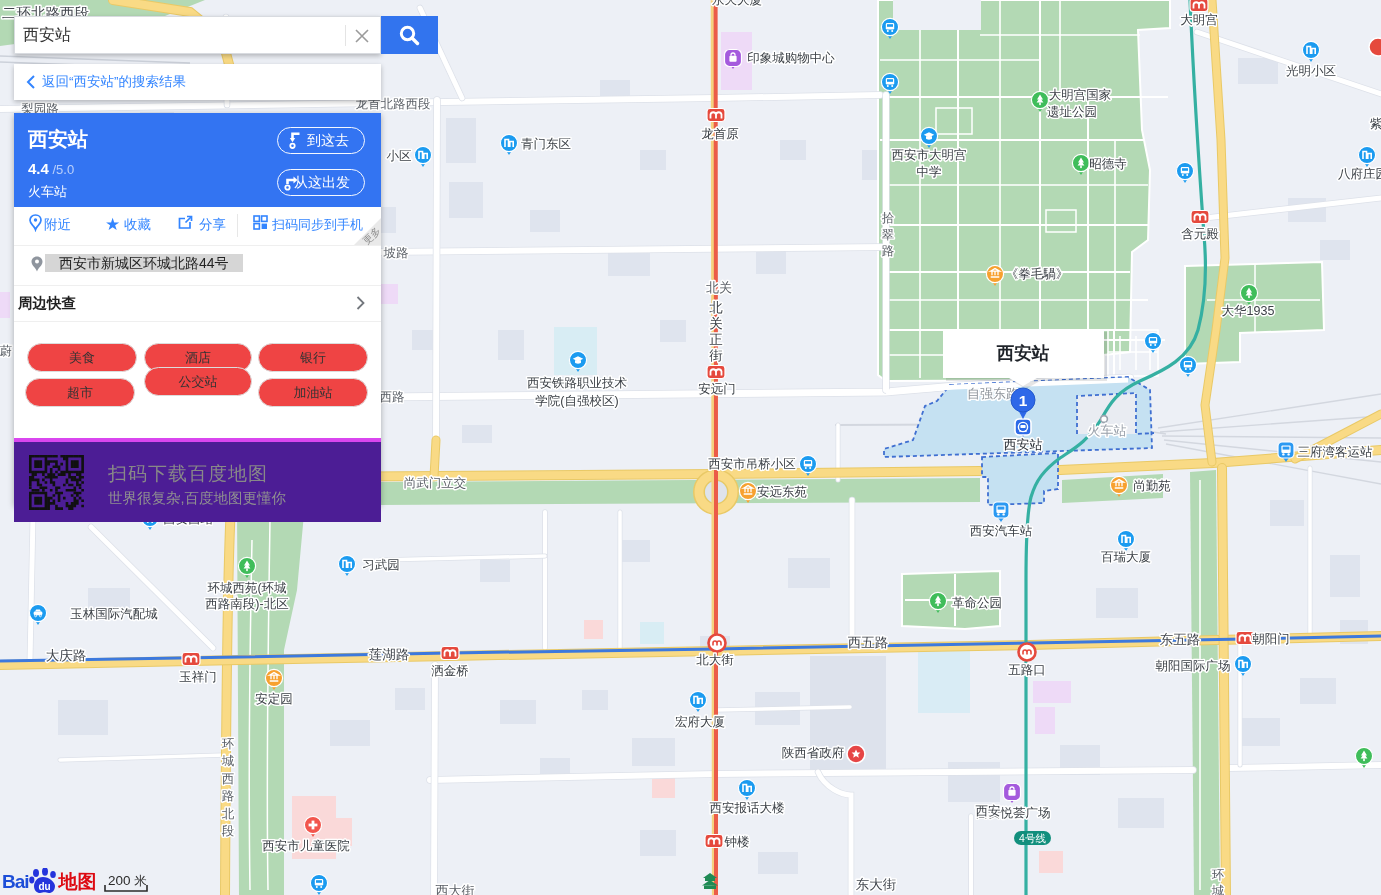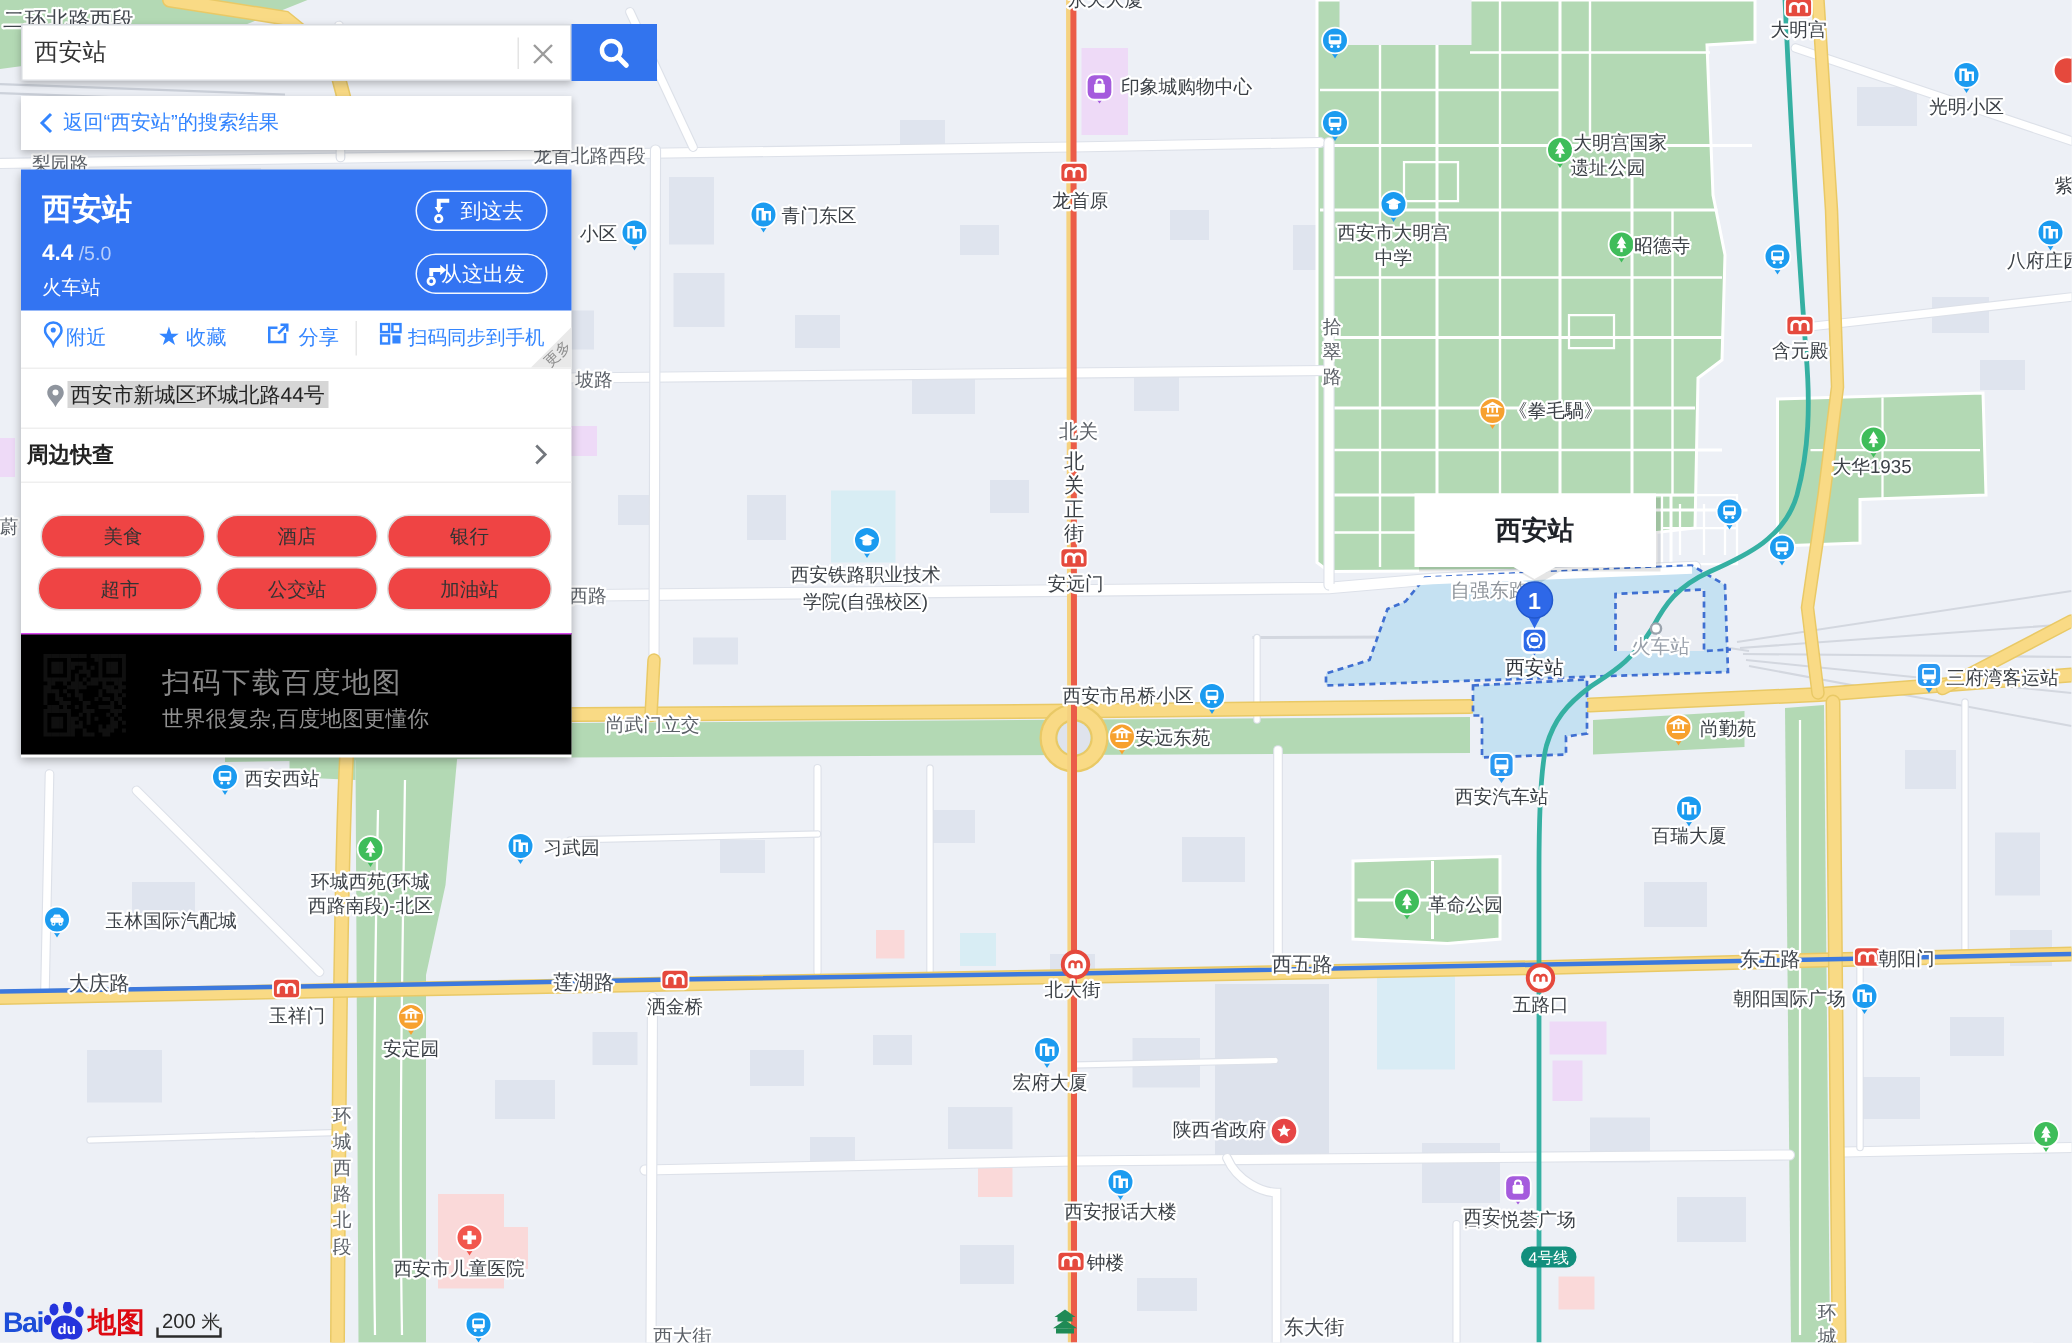--- a/index.html
+++ b/index.html
@@ -507,37 +507,37 @@
         </svg>
     <div style="position:absolute;left:258px;top:9px;font-size:13px;color:#3385ff">扫码同步到手机</div>
     <div style="position:absolute;right:0;bottom:0;width:0;height:0;border-left:27px solid transparent;border-bottom:27px solid #e9e9e9"></div>
     <div style="position:absolute;right:-1px;bottom:2px;font-size:10px;color:#8f8f8f;transform:rotate(-43deg)">更多</div>
   </div>
   <div style="position:absolute;left:0;top:132px;width:100%;height:40px;border-bottom:1px solid #efefef">
     <svg style="position:absolute;left:17px;top:11px" width="12" height="16" viewBox="0 0 12 16">
           <path d="M6,0.5 C2.7,0.5 0.5,3 0.5,5.8 C0.5,9.5 4.5,11.5 6,15.5 C7.5,11.5 11.5,9.5 11.5,5.8 C11.5,3 9.3,0.5 6,0.5 Z" fill="#8f959e"></path>
           <circle cx="6" cy="5.6" r="2" fill="#ffffff"></circle>
         </svg>
-    <div style="position:absolute;left:31px;top:10px;font-size:14px;color:#222"><span style="background:#d6d6d6;padding:1px 2px">西安市新城区环城北路44号</span></div>
+    <div style="position:absolute;left:31px;top:10px;font-size:14px;color:#222"><span style="background:#d6d6d6;padding:1px 14px">西安市新城区环城北路44号</span></div>
   </div>
   <div style="position:absolute;left:0;top:172px;width:100%;height:36px;border-bottom:1px solid #efefef">
     <div style="position:absolute;left:4px;top:9px;font-size:14.5px;color:#222;font-weight:bold">周边快查</div>
     <svg style="position:absolute;left:342px;top:11px" width="9" height="14">
           <path d="M1.5,1 L7.5,7 L1.5,13" stroke="#73777d" stroke-width="1.8" fill="none"></path>
         </svg>
   </div>
   <div style="position:absolute;left:0;top:208px;width:100%;height:104px">
     <div class="pl" style="left:13px;top:22px;width:108px">美食</div>
     <div class="pl" style="left:130px;top:22px;width:106px">酒店</div>
     <div class="pl" style="left:244px;top:22px;width:108px">银行</div>
     <div class="pl" style="left:11px;top:57px;width:108px">超市</div>
-    <div class="pl" style="left:130px;top:57px;width:106px">公交站</div>
+    <div class="pl" style="left:130px;top:46px;width:106px">公交站</div>
     <div class="pl" style="left:244px;top:57px;width:108px">加油站</div>
   </div>
-  <div style="position:absolute;left:0;top:309px;width:100%;height:80px;background:#000000;border-top:1px solid #d946ef">
+  <div style="position:absolute;left:0;top:325px;width:100%;height:80px;background:#4c1d95;border-top:4px solid #d946ef">
     <svg style="position:absolute;left:0;top:0" width="367" height="80">
           <path d="M16.0 16.0h2.34v2.34h-2.34zM18.3 16.0h2.34v2.34h-2.34zM20.7 16.0h2.34v2.34h-2.34zM23.0 16.0h2.34v2.34h-2.34zM25.4 16.0h2.34v2.34h-2.34zM27.7 16.0h2.34v2.34h-2.34zM30.0 16.0h2.34v2.34h-2.34zM32.4 16.0h2.34v2.34h-2.34zM34.7 16.0h2.34v2.34h-2.34zM37.1 16.0h2.34v2.34h-2.34zM39.4 16.0h2.34v2.34h-2.34zM44.1 16.0h2.34v2.34h-2.34zM46.4 16.0h2.34v2.34h-2.34zM48.8 16.0h2.34v2.34h-2.34zM51.1 16.0h2.34v2.34h-2.34zM53.4 16.0h2.34v2.34h-2.34zM55.8 16.0h2.34v2.34h-2.34zM58.1 16.0h2.34v2.34h-2.34zM60.5 16.0h2.34v2.34h-2.34zM62.8 16.0h2.34v2.34h-2.34zM16.0 18.3h2.34v2.34h-2.34zM30.0 18.3h2.34v2.34h-2.34zM46.4 18.3h2.34v2.34h-2.34zM48.8 18.3h2.34v2.34h-2.34zM62.8 18.3h2.34v2.34h-2.34zM16.0 20.7h2.34v2.34h-2.34zM20.7 20.7h2.34v2.34h-2.34zM23.0 20.7h2.34v2.34h-2.34zM25.4 20.7h2.34v2.34h-2.34zM30.0 20.7h2.34v2.34h-2.34zM32.4 20.7h2.34v2.34h-2.34zM34.7 20.7h2.34v2.34h-2.34zM37.1 20.7h2.34v2.34h-2.34zM39.4 20.7h2.34v2.34h-2.34zM48.8 20.7h2.34v2.34h-2.34zM53.4 20.7h2.34v2.34h-2.34zM55.8 20.7h2.34v2.34h-2.34zM58.1 20.7h2.34v2.34h-2.34zM62.8 20.7h2.34v2.34h-2.34zM16.0 23.0h2.34v2.34h-2.34zM20.7 23.0h2.34v2.34h-2.34zM23.0 23.0h2.34v2.34h-2.34zM25.4 23.0h2.34v2.34h-2.34zM30.0 23.0h2.34v2.34h-2.34zM32.4 23.0h2.34v2.34h-2.34zM39.4 23.0h2.34v2.34h-2.34zM44.1 23.0h2.34v2.34h-2.34zM48.8 23.0h2.34v2.34h-2.34zM53.4 23.0h2.34v2.34h-2.34zM55.8 23.0h2.34v2.34h-2.34zM58.1 23.0h2.34v2.34h-2.34zM62.8 23.0h2.34v2.34h-2.34zM16.0 25.4h2.34v2.34h-2.34zM20.7 25.4h2.34v2.34h-2.34zM23.0 25.4h2.34v2.34h-2.34zM25.4 25.4h2.34v2.34h-2.34zM30.0 25.4h2.34v2.34h-2.34zM37.1 25.4h2.34v2.34h-2.34zM39.4 25.4h2.34v2.34h-2.34zM41.7 25.4h2.34v2.34h-2.34zM48.8 25.4h2.34v2.34h-2.34zM53.4 25.4h2.34v2.34h-2.34zM55.8 25.4h2.34v2.34h-2.34zM58.1 25.4h2.34v2.34h-2.34zM62.8 25.4h2.34v2.34h-2.34zM16.0 27.7h2.34v2.34h-2.34zM30.0 27.7h2.34v2.34h-2.34zM34.7 27.7h2.34v2.34h-2.34zM41.7 27.7h2.34v2.34h-2.34zM48.8 27.7h2.34v2.34h-2.34zM62.8 27.7h2.34v2.34h-2.34zM16.0 30.0h2.34v2.34h-2.34zM18.3 30.0h2.34v2.34h-2.34zM20.7 30.0h2.34v2.34h-2.34zM23.0 30.0h2.34v2.34h-2.34zM25.4 30.0h2.34v2.34h-2.34zM27.7 30.0h2.34v2.34h-2.34zM30.0 30.0h2.34v2.34h-2.34zM34.7 30.0h2.34v2.34h-2.34zM39.4 30.0h2.34v2.34h-2.34zM44.1 30.0h2.34v2.34h-2.34zM46.4 30.0h2.34v2.34h-2.34zM48.8 30.0h2.34v2.34h-2.34zM51.1 30.0h2.34v2.34h-2.34zM53.4 30.0h2.34v2.34h-2.34zM55.8 30.0h2.34v2.34h-2.34zM58.1 30.0h2.34v2.34h-2.34zM60.5 30.0h2.34v2.34h-2.34zM62.8 30.0h2.34v2.34h-2.34zM18.3 32.4h2.34v2.34h-2.34zM20.7 32.4h2.34v2.34h-2.34zM27.7 32.4h2.34v2.34h-2.34zM32.4 32.4h2.34v2.34h-2.34zM34.7 32.4h2.34v2.34h-2.34zM37.1 32.4h2.34v2.34h-2.34zM41.7 32.4h2.34v2.34h-2.34zM44.1 32.4h2.34v2.34h-2.34zM46.4 32.4h2.34v2.34h-2.34zM51.1 32.4h2.34v2.34h-2.34zM58.1 32.4h2.34v2.34h-2.34zM60.5 32.4h2.34v2.34h-2.34zM16.0 34.7h2.34v2.34h-2.34zM18.3 34.7h2.34v2.34h-2.34zM30.0 34.7h2.34v2.34h-2.34zM32.4 34.7h2.34v2.34h-2.34zM34.7 34.7h2.34v2.34h-2.34zM37.1 34.7h2.34v2.34h-2.34zM39.4 34.7h2.34v2.34h-2.34zM51.1 34.7h2.34v2.34h-2.34zM53.4 34.7h2.34v2.34h-2.34zM55.8 34.7h2.34v2.34h-2.34zM60.5 34.7h2.34v2.34h-2.34zM62.8 34.7h2.34v2.34h-2.34zM16.0 37.1h2.34v2.34h-2.34zM18.3 37.1h2.34v2.34h-2.34zM20.7 37.1h2.34v2.34h-2.34zM23.0 37.1h2.34v2.34h-2.34zM27.7 37.1h2.34v2.34h-2.34zM34.7 37.1h2.34v2.34h-2.34zM48.8 37.1h2.34v2.34h-2.34zM53.4 37.1h2.34v2.34h-2.34zM55.8 37.1h2.34v2.34h-2.34zM58.1 37.1h2.34v2.34h-2.34zM60.5 37.1h2.34v2.34h-2.34zM16.0 39.4h2.34v2.34h-2.34zM23.0 39.4h2.34v2.34h-2.34zM30.0 39.4h2.34v2.34h-2.34zM34.7 39.4h2.34v2.34h-2.34zM37.1 39.4h2.34v2.34h-2.34zM48.8 39.4h2.34v2.34h-2.34zM58.1 39.4h2.34v2.34h-2.34zM62.8 39.4h2.34v2.34h-2.34zM16.0 41.7h2.34v2.34h-2.34zM23.0 41.7h2.34v2.34h-2.34zM25.4 41.7h2.34v2.34h-2.34zM37.1 41.7h2.34v2.34h-2.34zM46.4 41.7h2.34v2.34h-2.34zM51.1 41.7h2.34v2.34h-2.34zM53.4 41.7h2.34v2.34h-2.34zM58.1 41.7h2.34v2.34h-2.34zM60.5 41.7h2.34v2.34h-2.34zM16.0 44.1h2.34v2.34h-2.34zM25.4 44.1h2.34v2.34h-2.34zM27.7 44.1h2.34v2.34h-2.34zM30.0 44.1h2.34v2.34h-2.34zM39.4 44.1h2.34v2.34h-2.34zM41.7 44.1h2.34v2.34h-2.34zM55.8 44.1h2.34v2.34h-2.34zM60.5 44.1h2.34v2.34h-2.34zM18.3 46.4h2.34v2.34h-2.34zM20.7 46.4h2.34v2.34h-2.34zM23.0 46.4h2.34v2.34h-2.34zM27.7 46.4h2.34v2.34h-2.34zM34.7 46.4h2.34v2.34h-2.34zM39.4 46.4h2.34v2.34h-2.34zM48.8 46.4h2.34v2.34h-2.34zM51.1 46.4h2.34v2.34h-2.34zM53.4 46.4h2.34v2.34h-2.34zM55.8 46.4h2.34v2.34h-2.34zM62.8 46.4h2.34v2.34h-2.34zM16.0 48.8h2.34v2.34h-2.34zM18.3 48.8h2.34v2.34h-2.34zM20.7 48.8h2.34v2.34h-2.34zM23.0 48.8h2.34v2.34h-2.34zM25.4 48.8h2.34v2.34h-2.34zM27.7 48.8h2.34v2.34h-2.34zM30.0 48.8h2.34v2.34h-2.34zM39.4 48.8h2.34v2.34h-2.34zM41.7 48.8h2.34v2.34h-2.34zM44.1 48.8h2.34v2.34h-2.34zM55.8 48.8h2.34v2.34h-2.34zM58.1 48.8h2.34v2.34h-2.34zM60.5 48.8h2.34v2.34h-2.34zM16.0 51.1h2.34v2.34h-2.34zM30.0 51.1h2.34v2.34h-2.34zM37.1 51.1h2.34v2.34h-2.34zM41.7 51.1h2.34v2.34h-2.34zM53.4 51.1h2.34v2.34h-2.34zM58.1 51.1h2.34v2.34h-2.34zM16.0 53.4h2.34v2.34h-2.34zM20.7 53.4h2.34v2.34h-2.34zM23.0 53.4h2.34v2.34h-2.34zM25.4 53.4h2.34v2.34h-2.34zM30.0 53.4h2.34v2.34h-2.34zM32.4 53.4h2.34v2.34h-2.34zM34.7 53.4h2.34v2.34h-2.34zM41.7 53.4h2.34v2.34h-2.34zM46.4 53.4h2.34v2.34h-2.34zM55.8 53.4h2.34v2.34h-2.34zM60.5 53.4h2.34v2.34h-2.34zM16.0 55.8h2.34v2.34h-2.34zM20.7 55.8h2.34v2.34h-2.34zM23.0 55.8h2.34v2.34h-2.34zM25.4 55.8h2.34v2.34h-2.34zM30.0 55.8h2.34v2.34h-2.34zM32.4 55.8h2.34v2.34h-2.34zM37.1 55.8h2.34v2.34h-2.34zM41.7 55.8h2.34v2.34h-2.34zM55.8 55.8h2.34v2.34h-2.34zM58.1 55.8h2.34v2.34h-2.34zM62.8 55.8h2.34v2.34h-2.34zM16.0 58.1h2.34v2.34h-2.34zM20.7 58.1h2.34v2.34h-2.34zM23.0 58.1h2.34v2.34h-2.34zM25.4 58.1h2.34v2.34h-2.34zM30.0 58.1h2.34v2.34h-2.34zM32.4 58.1h2.34v2.34h-2.34zM34.7 58.1h2.34v2.34h-2.34zM37.1 58.1h2.34v2.34h-2.34zM48.8 58.1h2.34v2.34h-2.34zM53.4 58.1h2.34v2.34h-2.34zM55.8 58.1h2.34v2.34h-2.34zM58.1 58.1h2.34v2.34h-2.34zM16.0 60.5h2.34v2.34h-2.34zM30.0 60.5h2.34v2.34h-2.34zM32.4 60.5h2.34v2.34h-2.34zM39.4 60.5h2.34v2.34h-2.34zM48.8 60.5h2.34v2.34h-2.34zM51.1 60.5h2.34v2.34h-2.34zM53.4 60.5h2.34v2.34h-2.34zM55.8 60.5h2.34v2.34h-2.34zM62.8 60.5h2.34v2.34h-2.34zM16.0 62.8h2.34v2.34h-2.34zM18.3 62.8h2.34v2.34h-2.34zM20.7 62.8h2.34v2.34h-2.34zM23.0 62.8h2.34v2.34h-2.34zM25.4 62.8h2.34v2.34h-2.34zM27.7 62.8h2.34v2.34h-2.34zM30.0 62.8h2.34v2.34h-2.34zM32.4 62.8h2.34v2.34h-2.34zM39.4 62.8h2.34v2.34h-2.34zM41.7 62.8h2.34v2.34h-2.34zM44.1 62.8h2.34v2.34h-2.34zM51.1 62.8h2.34v2.34h-2.34zM53.4 62.8h2.34v2.34h-2.34z" fill="#101010" transform="translate(-2.9,-4.9) scale(1.118)"></path>
         </svg>
     <div style="position:absolute;left:94px;top:19px;font-size:19px;color:#888;letter-spacing:1px">扫码下载百度地图</div>
     <div style="position:absolute;left:94px;top:47px;font-size:14.5px;color:#909090">世界很复杂,百度地图更懂你</div>
   </div>
 </div>
 
 <div style="position:absolute;left:2px;top:868px;z-index:15;font-weight:bold;font-size:19px">
   <span style="color:#1d4ed8;letter-spacing:-1px">Bai</span><svg style="vertical-align:-6px" width="30" height="26" viewBox="0 0 30 26">

